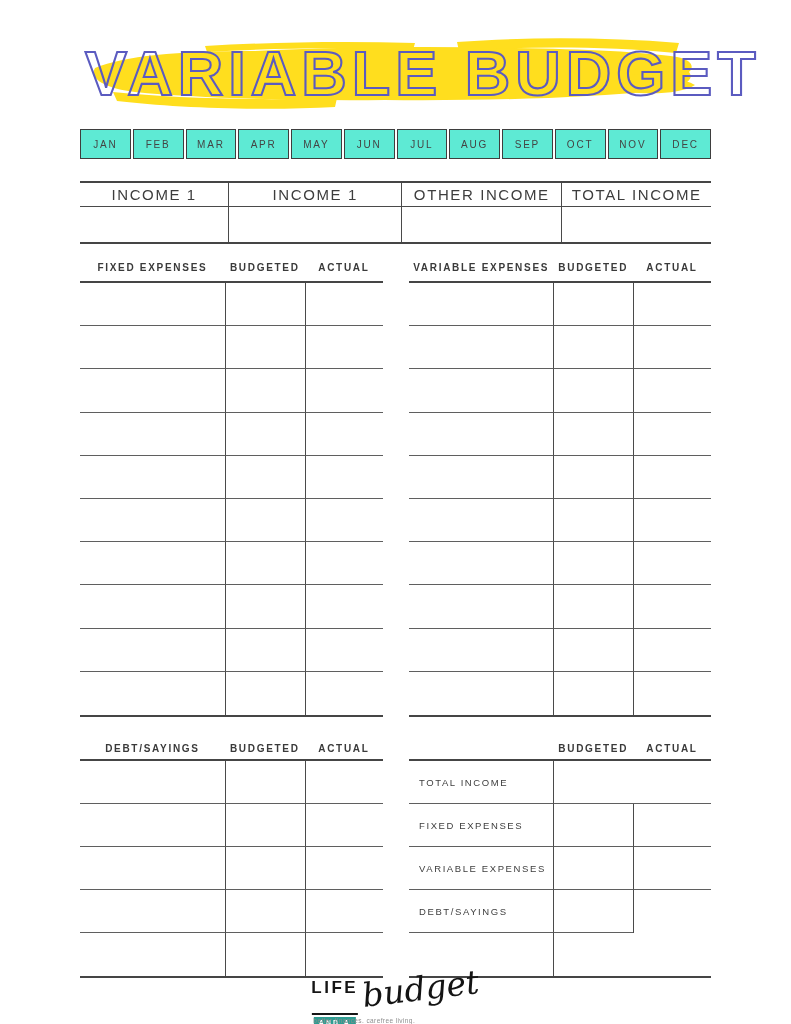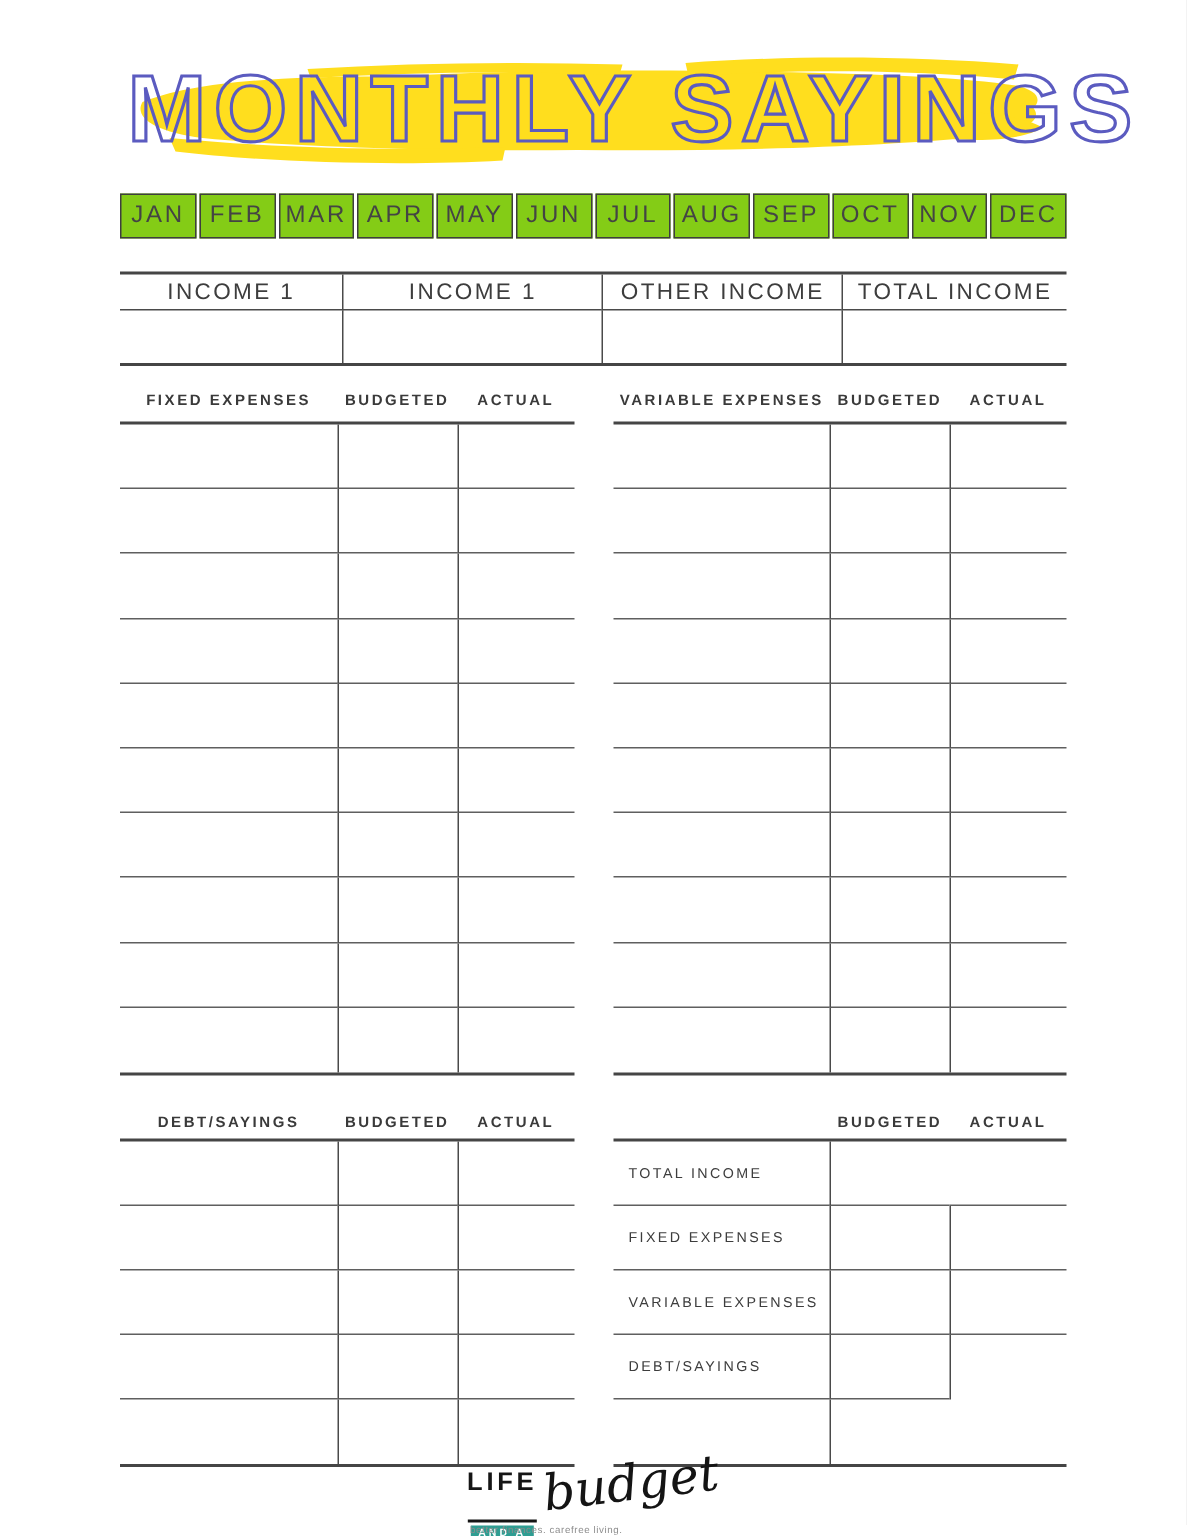--- a/index.html
+++ b/index.html
@@ -19,21 +19,21 @@
     line-height:1; white-space:nowrap; color:#5b5bc0;
   }
   @supports (-webkit-text-stroke: 2px #000) {
     .title-text { color:transparent; -webkit-text-stroke:2.1px #5b5bc0; }
   }
 
   
   .months-row { position:absolute; top:129px; left:80px; width:631px; height:30px; display:flex; gap:2px; }
   .mbox {
     flex:1; border:1.8px solid #3e3e3e; display:flex; align-items:center; justify-content:center;
-    font-size:16px; letter-spacing:1.8px; color:#444; background:#84cc16;
+    font-size:10px; letter-spacing:1.8px; color:#444; background:#5eead4;
   }
 
   
   .income-grid {
     position:absolute; top:181px; left:80px; width:631px;
     display:grid; grid-template-columns:23.5% 27.4% 25.4% 23.7%;
     border-top:2px solid #454545; border-bottom:2px solid #454545;
   }
   .income-grid > div:not(:nth-child(4n+1)) { border-left:1.5px solid #4a4a4a; }
   .ihead {
@@ -107,21 +107,21 @@
       <g fill="#FFDE1E">
         <path d="M10 34 C40 22 90 17 170 17 C250 13 340 12 430 14 C500 15 560 18 592 23
                  C606 26 610 32 604 38 C610 46 600 53 570 57 C500 64 400 67 300 66
                  C210 67 110 64 50 58 C18 54 4 44 10 34 Z"></path>
         <path d="M28 58 C90 64 170 67 252 64 L250 73 C180 77 90 74 32 67 Z"></path>
         <path d="M372 8 C440 3 520 3 594 9 L591 19 C520 12 440 12 374 17 Z"></path>
         <path d="M540 40 C575 40 600 45 610 51 C598 59 570 61 542 58 Z"></path>
         <path d="M120 12 C190 8 260 7 330 9 L328 16 C260 13 190 14 122 18 Z"></path>
       </g>
     </svg>
-    <div class="title-text">MONTHLY SAYINGS</div>
+    <div class="title-text">VARIABLE BUDGET</div>
   </div>
 
   <div class="months-row">
       <div class="mbox">JAN</div>
       <div class="mbox">FEB</div>
       <div class="mbox">MAR</div>
       <div class="mbox">APR</div>
       <div class="mbox">MAY</div>
       <div class="mbox">JUN</div>
       <div class="mbox">JUL</div>

